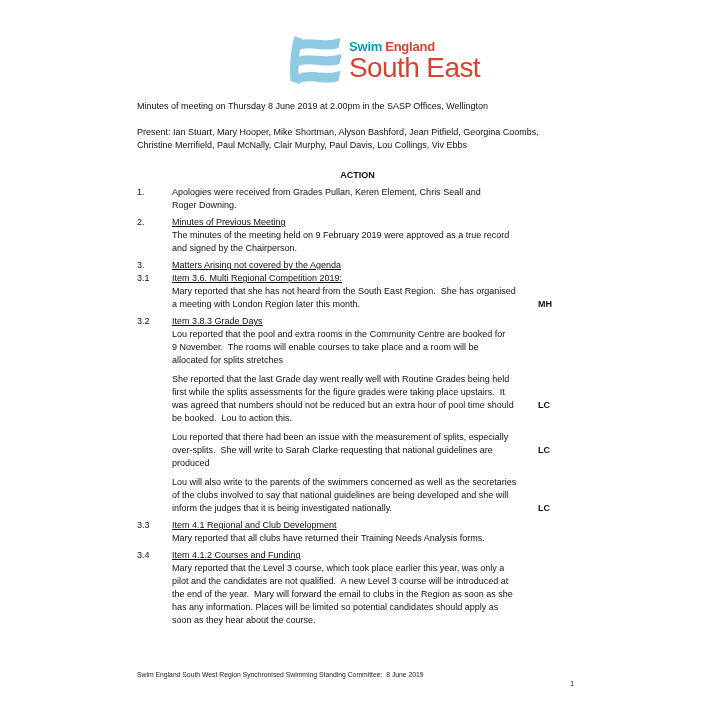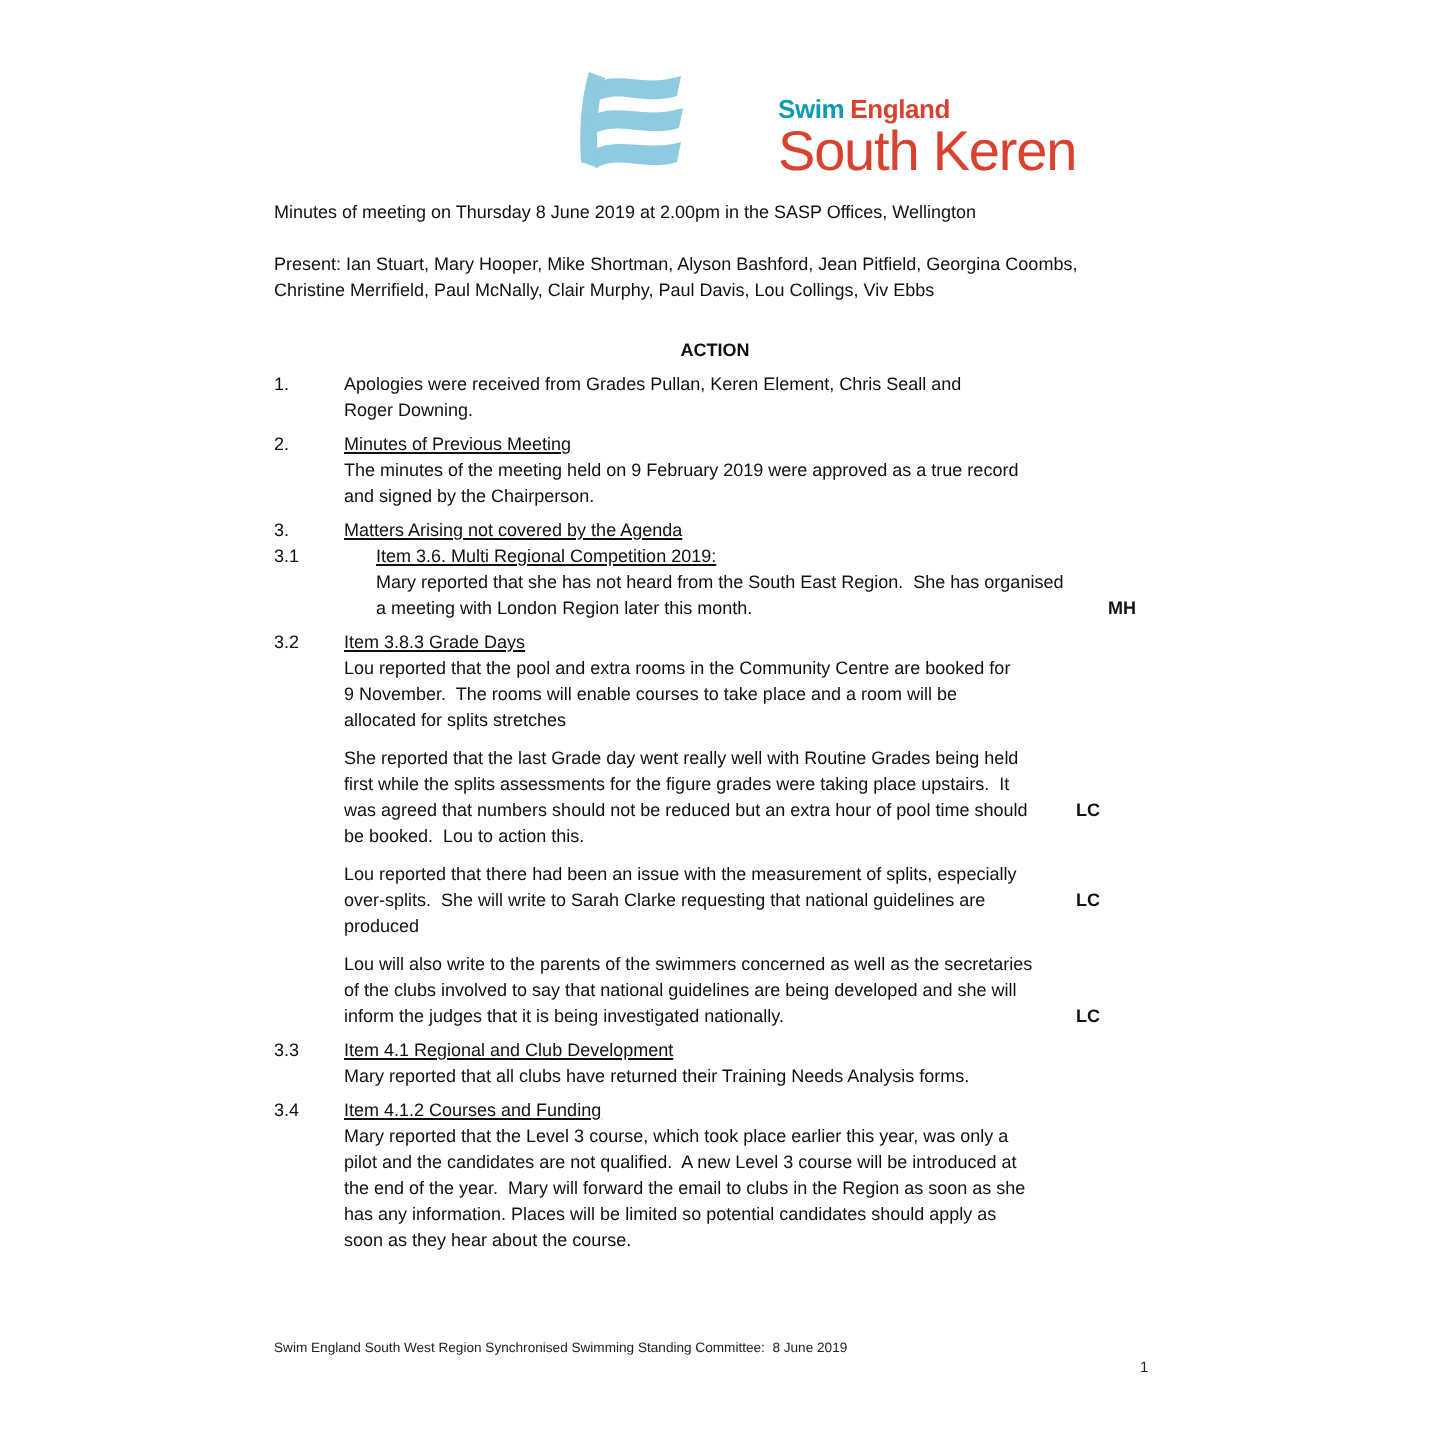--- a/index.html
+++ b/index.html
@@ -8,21 +8,21 @@
     position: relative;
     width: 720px;
     height: 720px;
     background: #ffffff;
     font-family: "Liberation Sans", sans-serif;
     color: #111111;
     overflow: hidden;
   }
 
   
-  .logo { position: absolute; left: 287px; top: 33px; display: flex; align-items: flex-end; gap: 40px; }
+  .logo { position: absolute; left: 287px; top: 33px; display: flex; align-items: flex-start; }
   .logo-mark { width: 56px; height: 57px; flex: 0 0 auto; }
   .logo-text { margin-left: 6px; margin-top: 7px; line-height: 1; }
   .brand-top { font-size: 13px; font-weight: bold; letter-spacing: -0.2px; }
   .brand-swim { color: #0e9ab4; }
   .brand-england { color: #d9422f; margin-left: 3px; }
   .brand-bottom { font-size: 28px; color: #d9422f; letter-spacing: -0.6px; margin-top: 1px; font-weight: 400; }
 
   
   .doc {
     position: absolute;
@@ -35,21 +35,21 @@
   .meeting-line { white-space: pre; }
   .present-block { margin-top: 13px; white-space: pre-line; }
   .action-header {
     margin-top: 17px;
     text-align: center;
     font-weight: bold;
     font-size: 9px;
   }
 
   .item { display: flex; margin-top: 4px; }
-  .item-tight { margin-top: 0; gap: 16px; }
+  .item-tight { margin-top: 0; }
   .num { width: 35px; flex: 0 0 auto; }
   .item-body { width: 406px; }
   .heading { text-decoration: underline; }
   .para-row { display: flex; }
   .para-row + .para-row { margin-top: 6px; }
   .para { width: 356px; flex: 0 0 auto; white-space: pre; }
   .action-cell {
     width: 50px;
     flex: 0 0 auto;
     text-align: left;
@@ -87,21 +87,21 @@
         <path d="M7 3 C3 16 2 32 3 48 L12 51 C10 35 11 19 15 6 Z"></path>
         <path d="M9 9 C22 2 34 11 53 5 L51 15 C34 20 22 11 10 18 Z"></path>
         <path d="M8 25 C21 18 35 27 54 21 L52 31 C36 36 22 27 9 34 Z"></path>
         <path d="M9 42 C22 35 36 43 53 38 L51 48 C36 53 23 44 10 51 Z"></path>
       </g>
     </svg>
     <div class="logo-text">
       <div class="brand-top">
         <span class="brand-swim">Swim</span><span class="brand-england">England</span>
       </div>
-      <div class="brand-bottom">South Keren</div>
+      <div class="brand-bottom">South East</div>
     </div>
   </div>
 
   <div class="doc">
 
     <div class="meeting-line">Minutes of meeting on Thursday 8 June 2019 at 2.00pm in the SASP Offices, Wellington</div>
     <div class="present-block">Present: Ian Stuart, Mary Hooper, Mike Shortman, Alyson Bashford, Jean Pitfield, Georgina Coombs,
 Christine Merrifield, Paul McNally, Clair Murphy, Paul Davis, Lou Collings, Viv Ebbs</div>
     <div class="action-header">ACTION</div>
 

